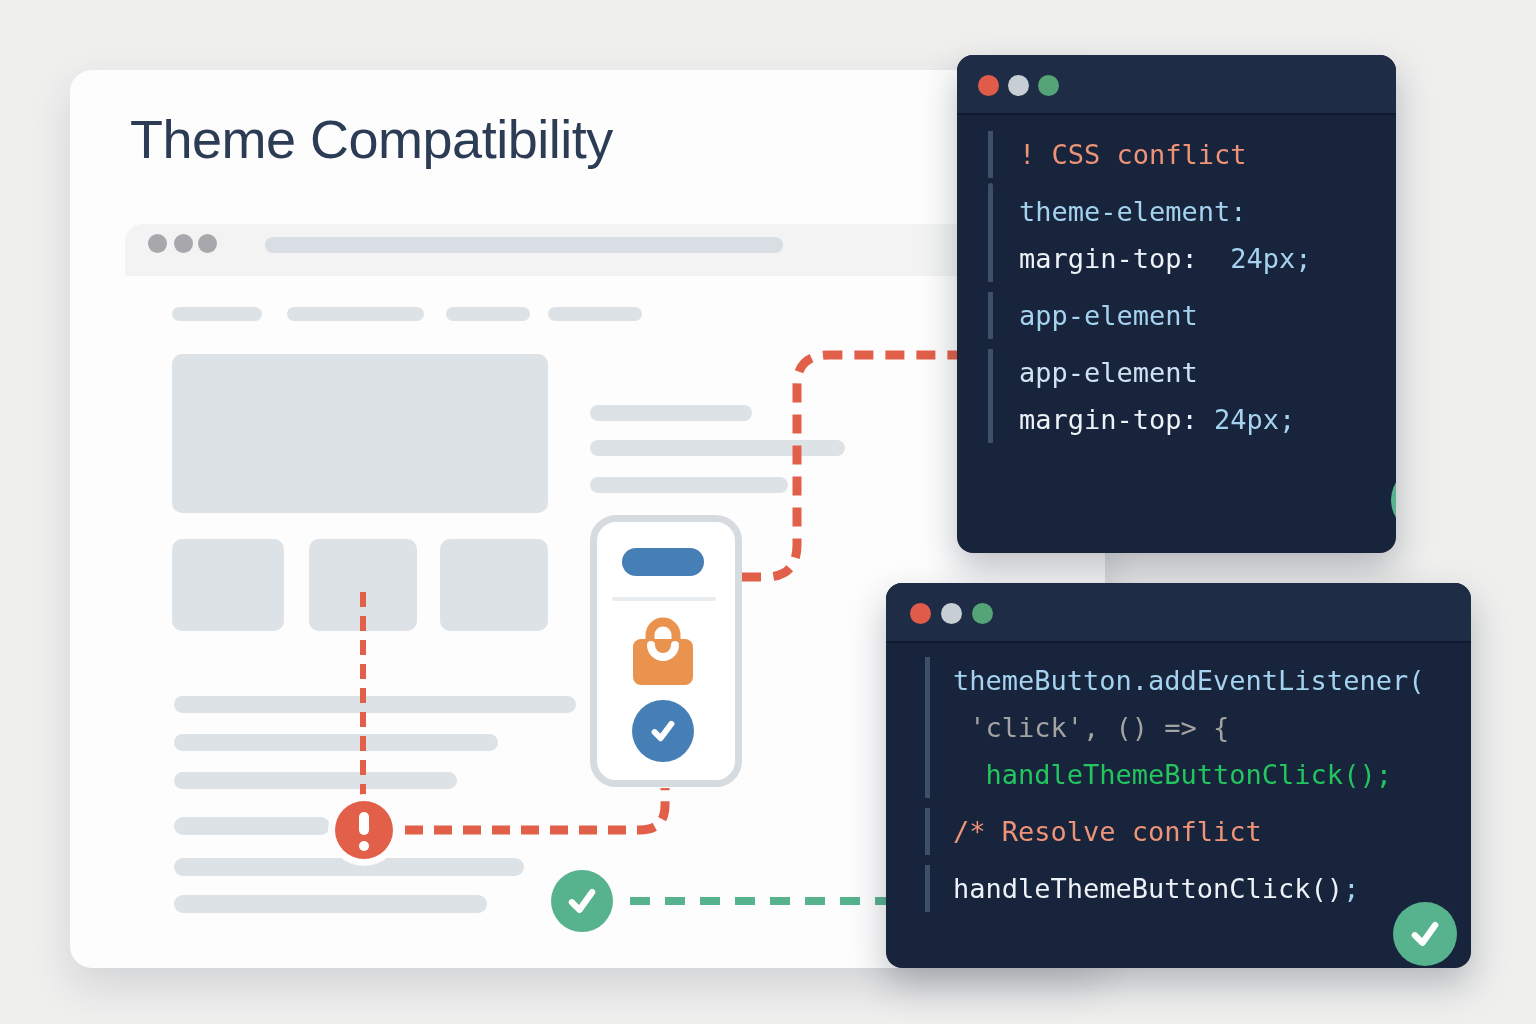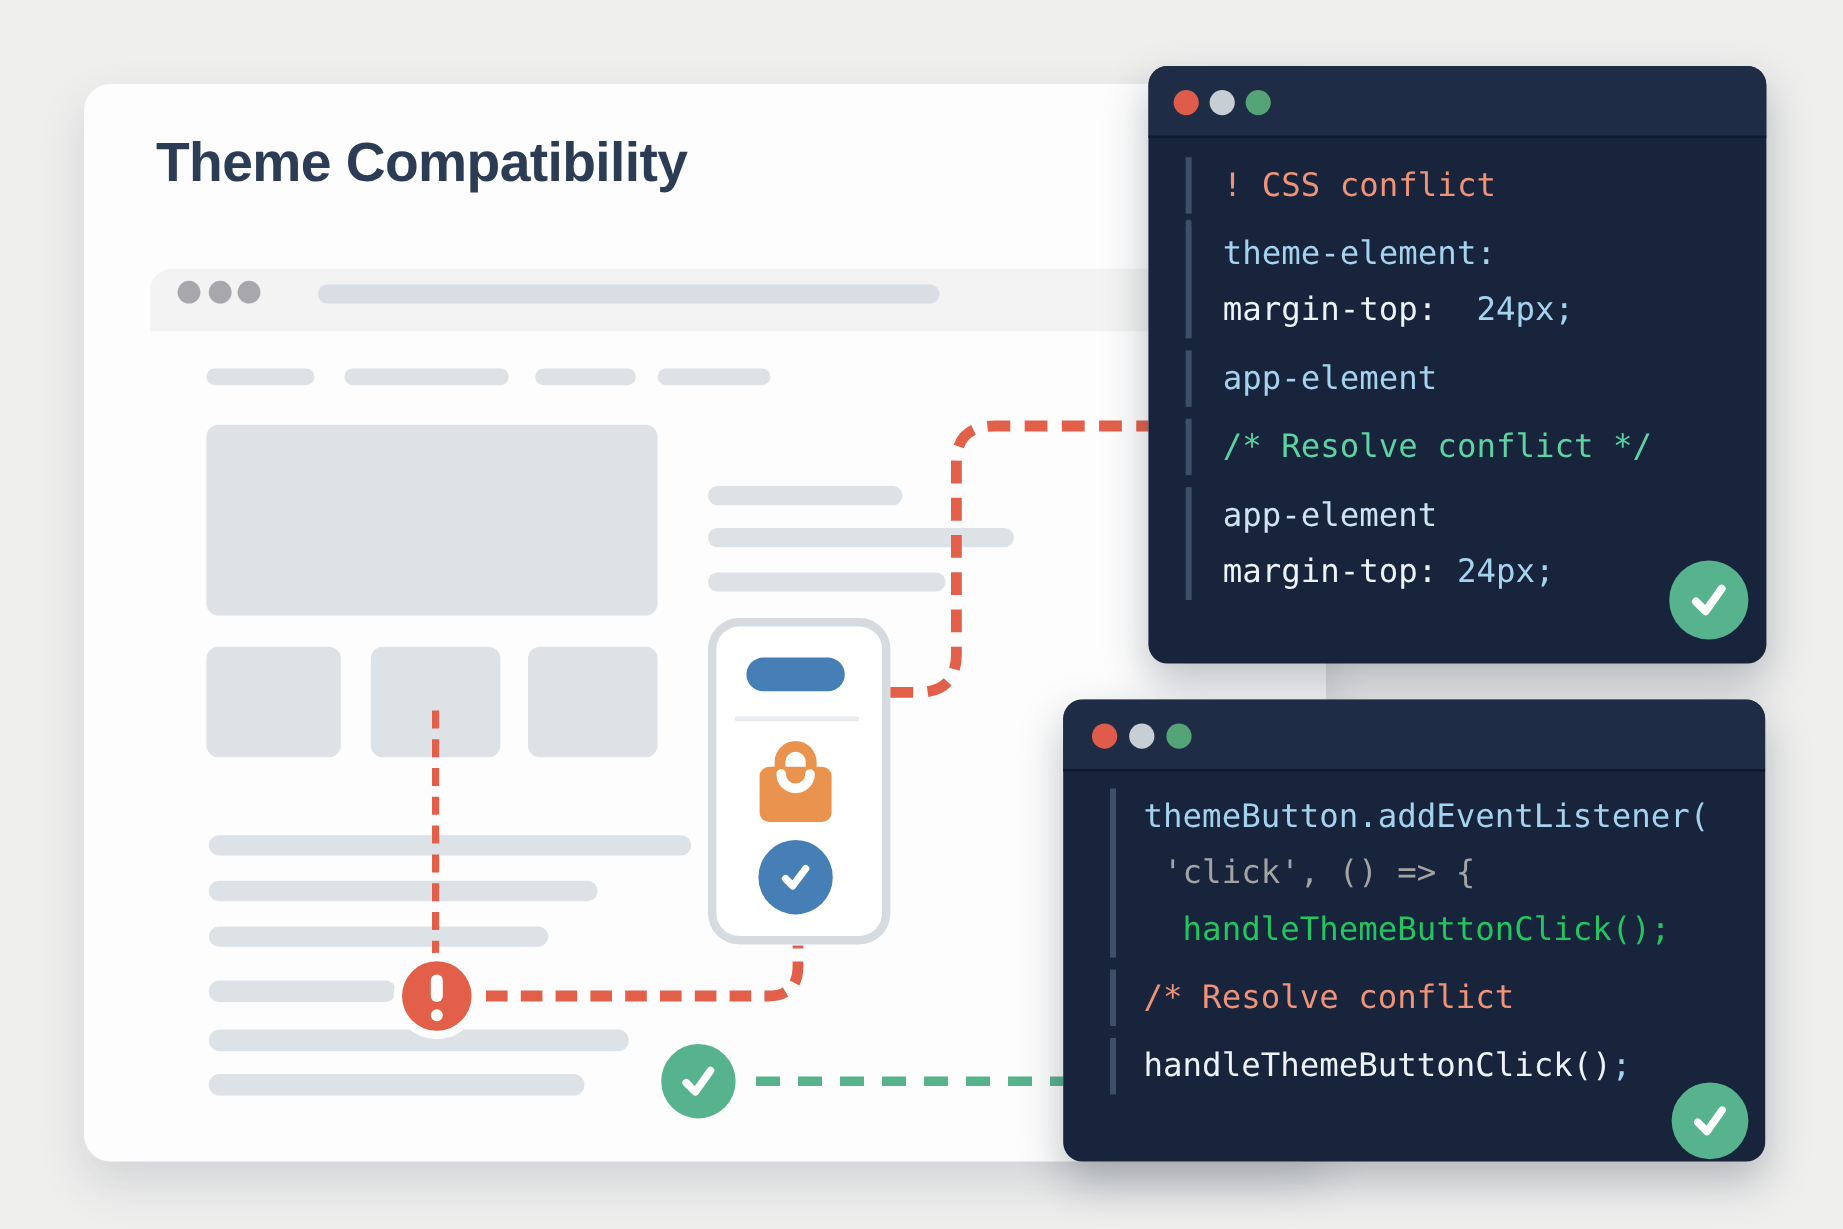--- a/index.html
+++ b/index.html
@@ -3,21 +3,21 @@
 <meta charset="utf-8">
 <style>
   html,body{margin:0;padding:0;background:#efefee;}
   .stage{position:relative;width:1536px;height:1024px;overflow:hidden;
          font-family:"Liberation Sans",sans-serif;background:var(--bg,#efefee);}
 
   
   .card{position:absolute;left:70px;top:70px;width:1035px;height:898px;
         background:var(--card,#fdfdfd);border-radius:22px;
         box-shadow:0 18px 40px rgba(40,50,70,.14);z-index:1;}
-  .page-title{position:absolute;left:130px;top:108px;margin:0;font-size:46px;font-weight:700;
+  .page-title{position:absolute;left:130px;top:108px;margin:0;font-size:54px;font-weight:400;
         letter-spacing:-.5px;color:var(--title,#2c3c55);z-index:2;}
 
   
   .mock-header{position:absolute;left:125px;top:224px;width:905px;height:52px;
         background:var(--mockbar,#f2f3f2);border-radius:18px 18px 0 0;z-index:2;}
   .mock-dot{position:absolute;top:10px;width:19px;height:19px;border-radius:50%;
         background:var(--dot,#a8a8ac);}
   .addr{position:absolute;left:140px;top:13px;width:518px;height:16px;border-radius:8px;
         background:var(--wire2,#d8dee3);}
   .wire{position:absolute;background:var(--wire,#dde2e7);z-index:2;}
@@ -43,21 +43,21 @@
   .alert-icon::before{content:"";position:absolute;left:24px;top:11px;width:10px;height:23px;
         border-radius:5px;background:#fff;}
   .alert-icon::after{content:"";position:absolute;left:24px;top:40px;width:10px;height:10px;
         border-radius:50%;background:#fff;}
   .ok-icon{position:absolute;left:551px;top:870px;width:62px;height:62px;border-radius:50%;
         background:var(--green,#57b28e);display:flex;align-items:center;justify-content:center;z-index:4;}
 
   
   .window{position:absolute;border-radius:16px;background:var(--winbg,#17243b);
         box-shadow:0 16px 36px rgba(25,35,55,.28);z-index:5;overflow:hidden;}
-  .win-css{left:957px;top:55px;width:515px;height:498px;}
+  .win-css{left:957px;top:55px;width:439px;height:498px;}
   .win-js{left:886px;top:583px;width:585px;height:385px;}
   .win-bar{position:absolute;left:0;top:0;right:0;height:58px;background:var(--winbar,#1e2c45);
         border-bottom:2px solid #0e1a2d;}
   .tl{position:absolute;top:20px;width:21px;height:21px;border-radius:50%;}
   .win-body{position:absolute;left:0;right:0;bottom:0;font-family:"DejaVu Sans Mono","Liberation Mono",monospace;
         font-size:27px;}
   .win-css .win-body{top:60px;padding:16px 0 0 31px;}
   .win-js  .win-body{top:60px;padding:14px 0 0 39px;}
   .code-block{border-left:5px solid var(--gutter,#3e5069);margin-bottom:10px;position:relative;}
   .win-css .code-block{padding-left:26px;}
@@ -150,23 +150,20 @@
           <div class="code-line"><span style="color: rgb(238, 147, 119);">! CSS conflict</span></div>
         </div>
         <div class="code-block">
           <div class="code-line"><span style="color: rgb(165, 211, 239);">theme-element:</span></div>
           <div class="code-line"><span style="color: rgb(236, 242, 247);">margin-top:  </span><span style="color: rgb(165, 211, 239);">24px;</span></div>
         </div>
         <div class="code-block">
           <div class="code-line"><span style="color: rgb(165, 211, 239);">app-element</span></div>
         </div>
         <div class="code-block">
-          <div class="code-line"><span style="color: rgb(94, 210, 160);">/* Resolve conflict */</span></div>
-        </div>
-        <div class="code-block">
           <div class="code-line"><span style="color: rgb(207, 228, 243);">app-element</span></div>
           <div class="code-line"><span style="color: rgb(236, 242, 247);">margin-top: </span><span style="color: rgb(165, 211, 239);">24px;</span></div>
         </div>
       </div>
     <div class="badge">
       <svg viewBox="0 0 30 30" width="40" height="40">
         <polyline points="7,16 13,22 23,8" fill="none" stroke="#ffffff" stroke-width="5" stroke-linecap="round" stroke-linejoin="round"></polyline>
       </svg>
     </div>
   </div>

